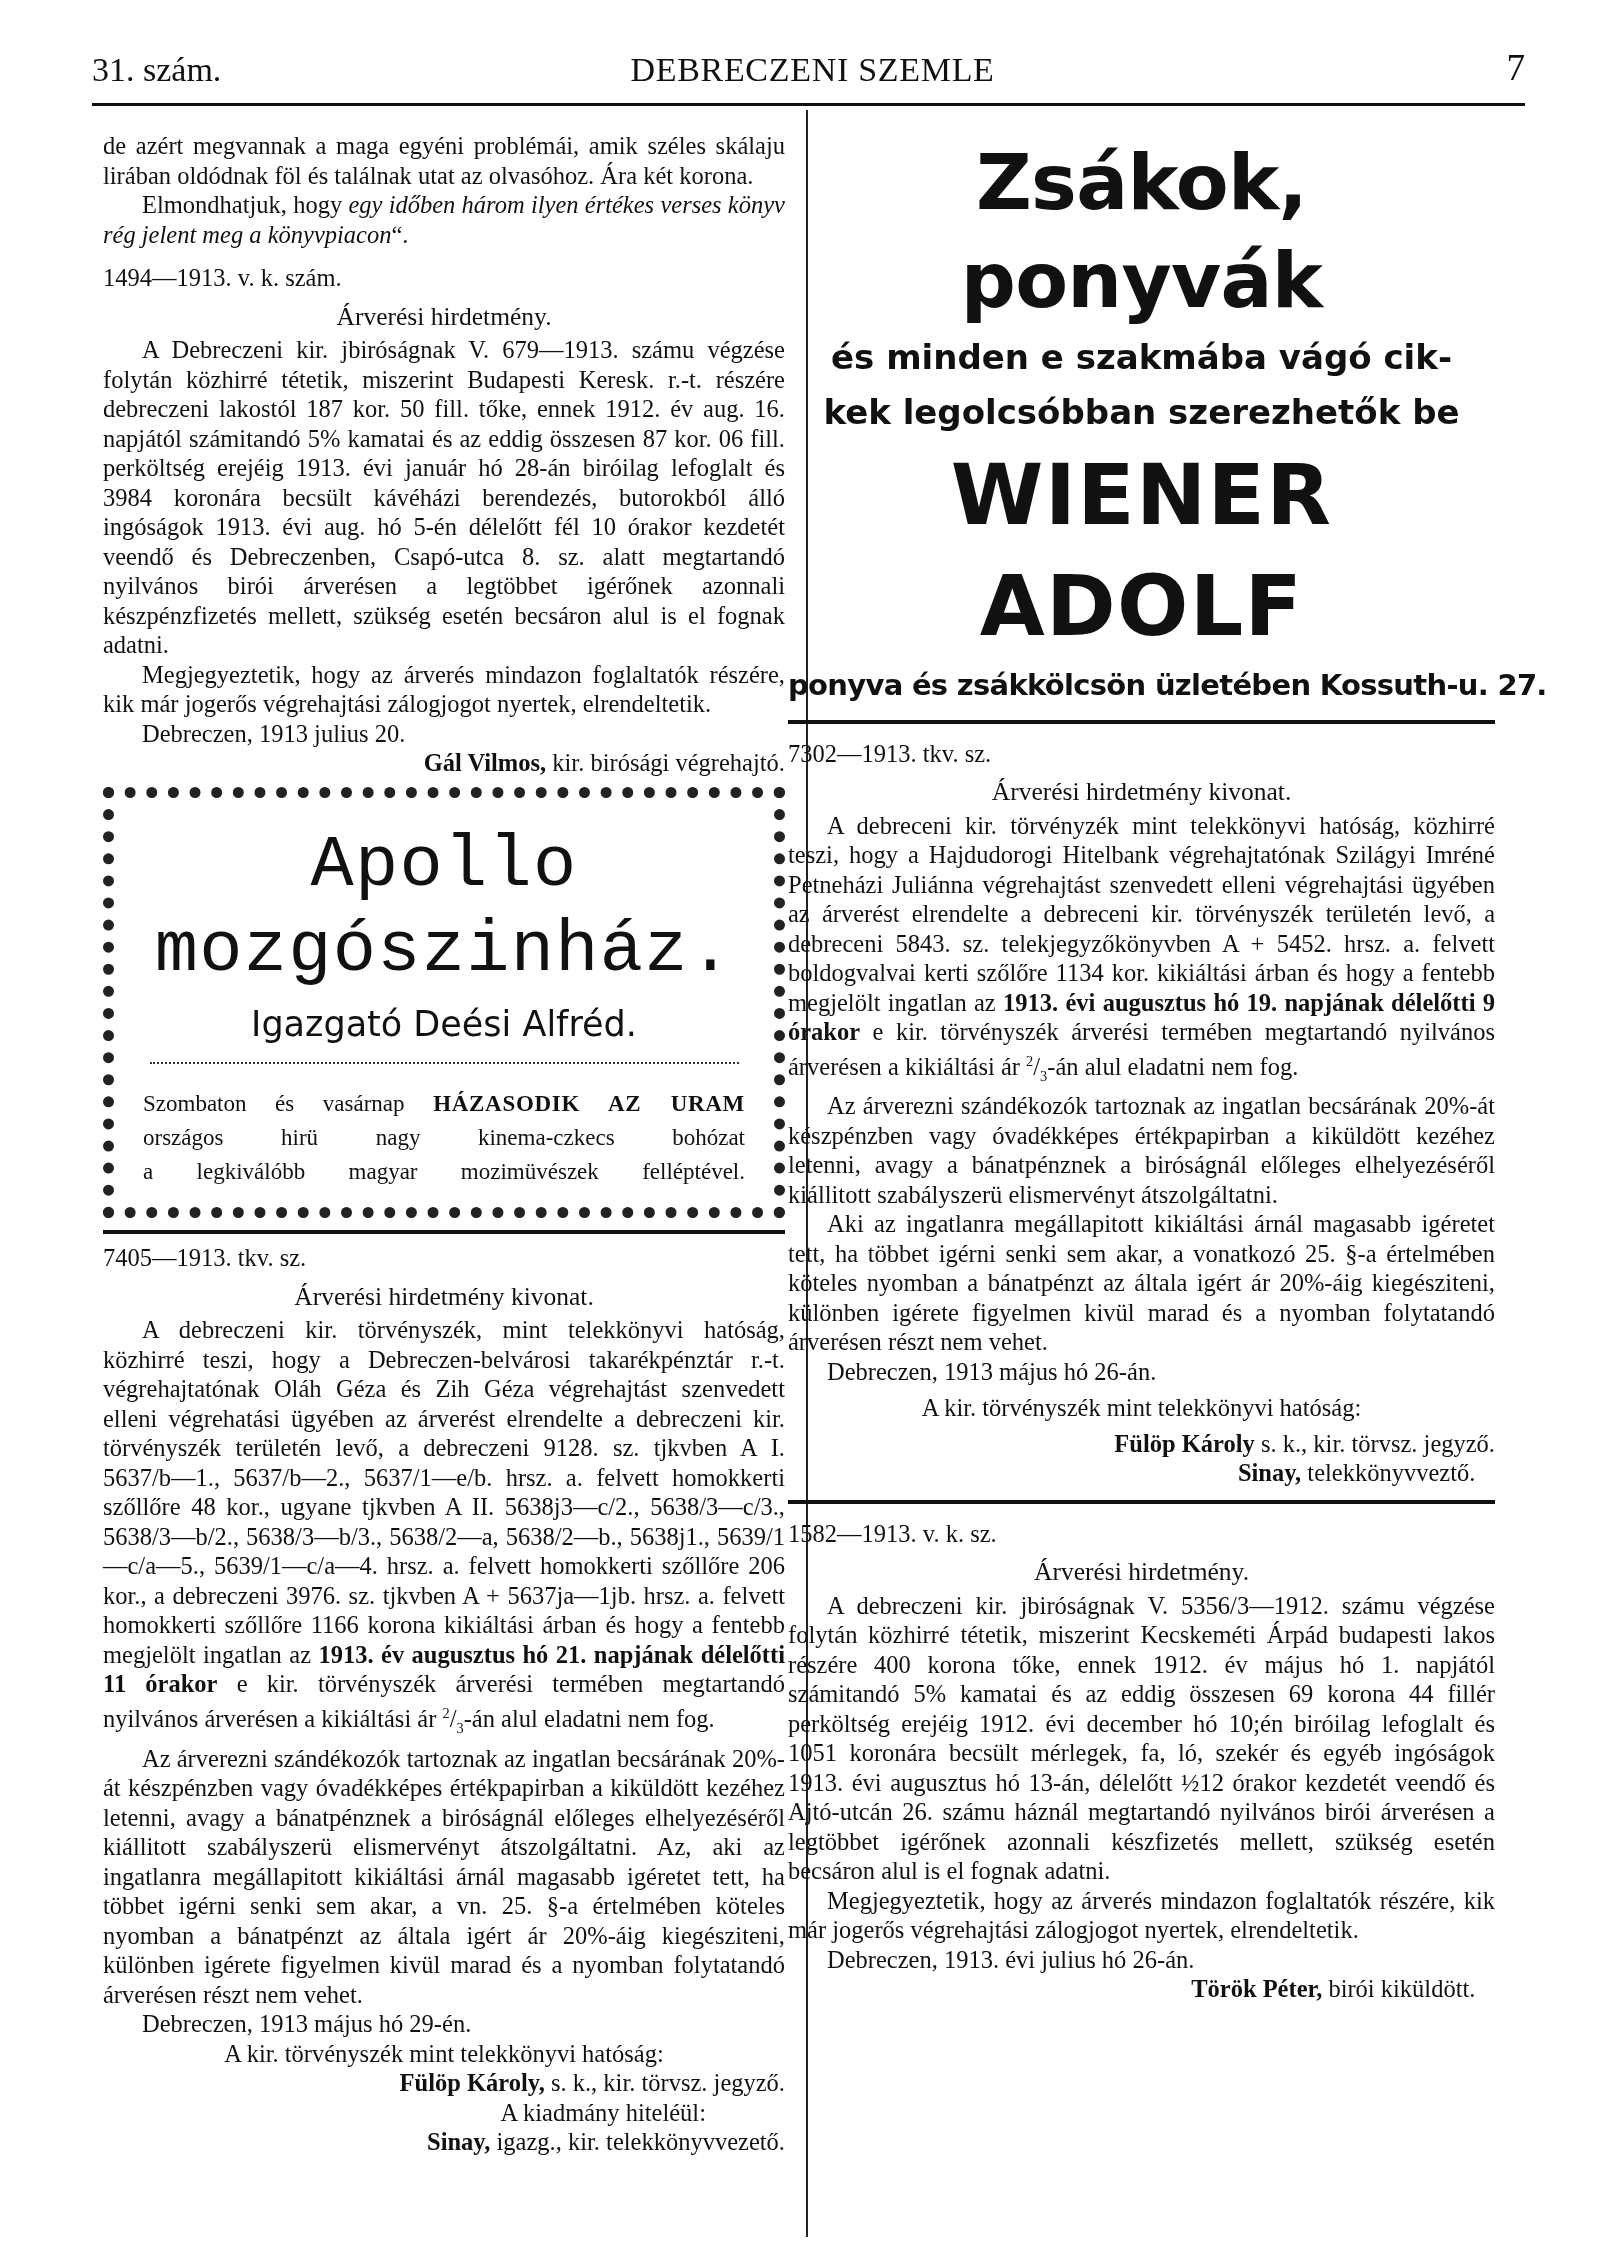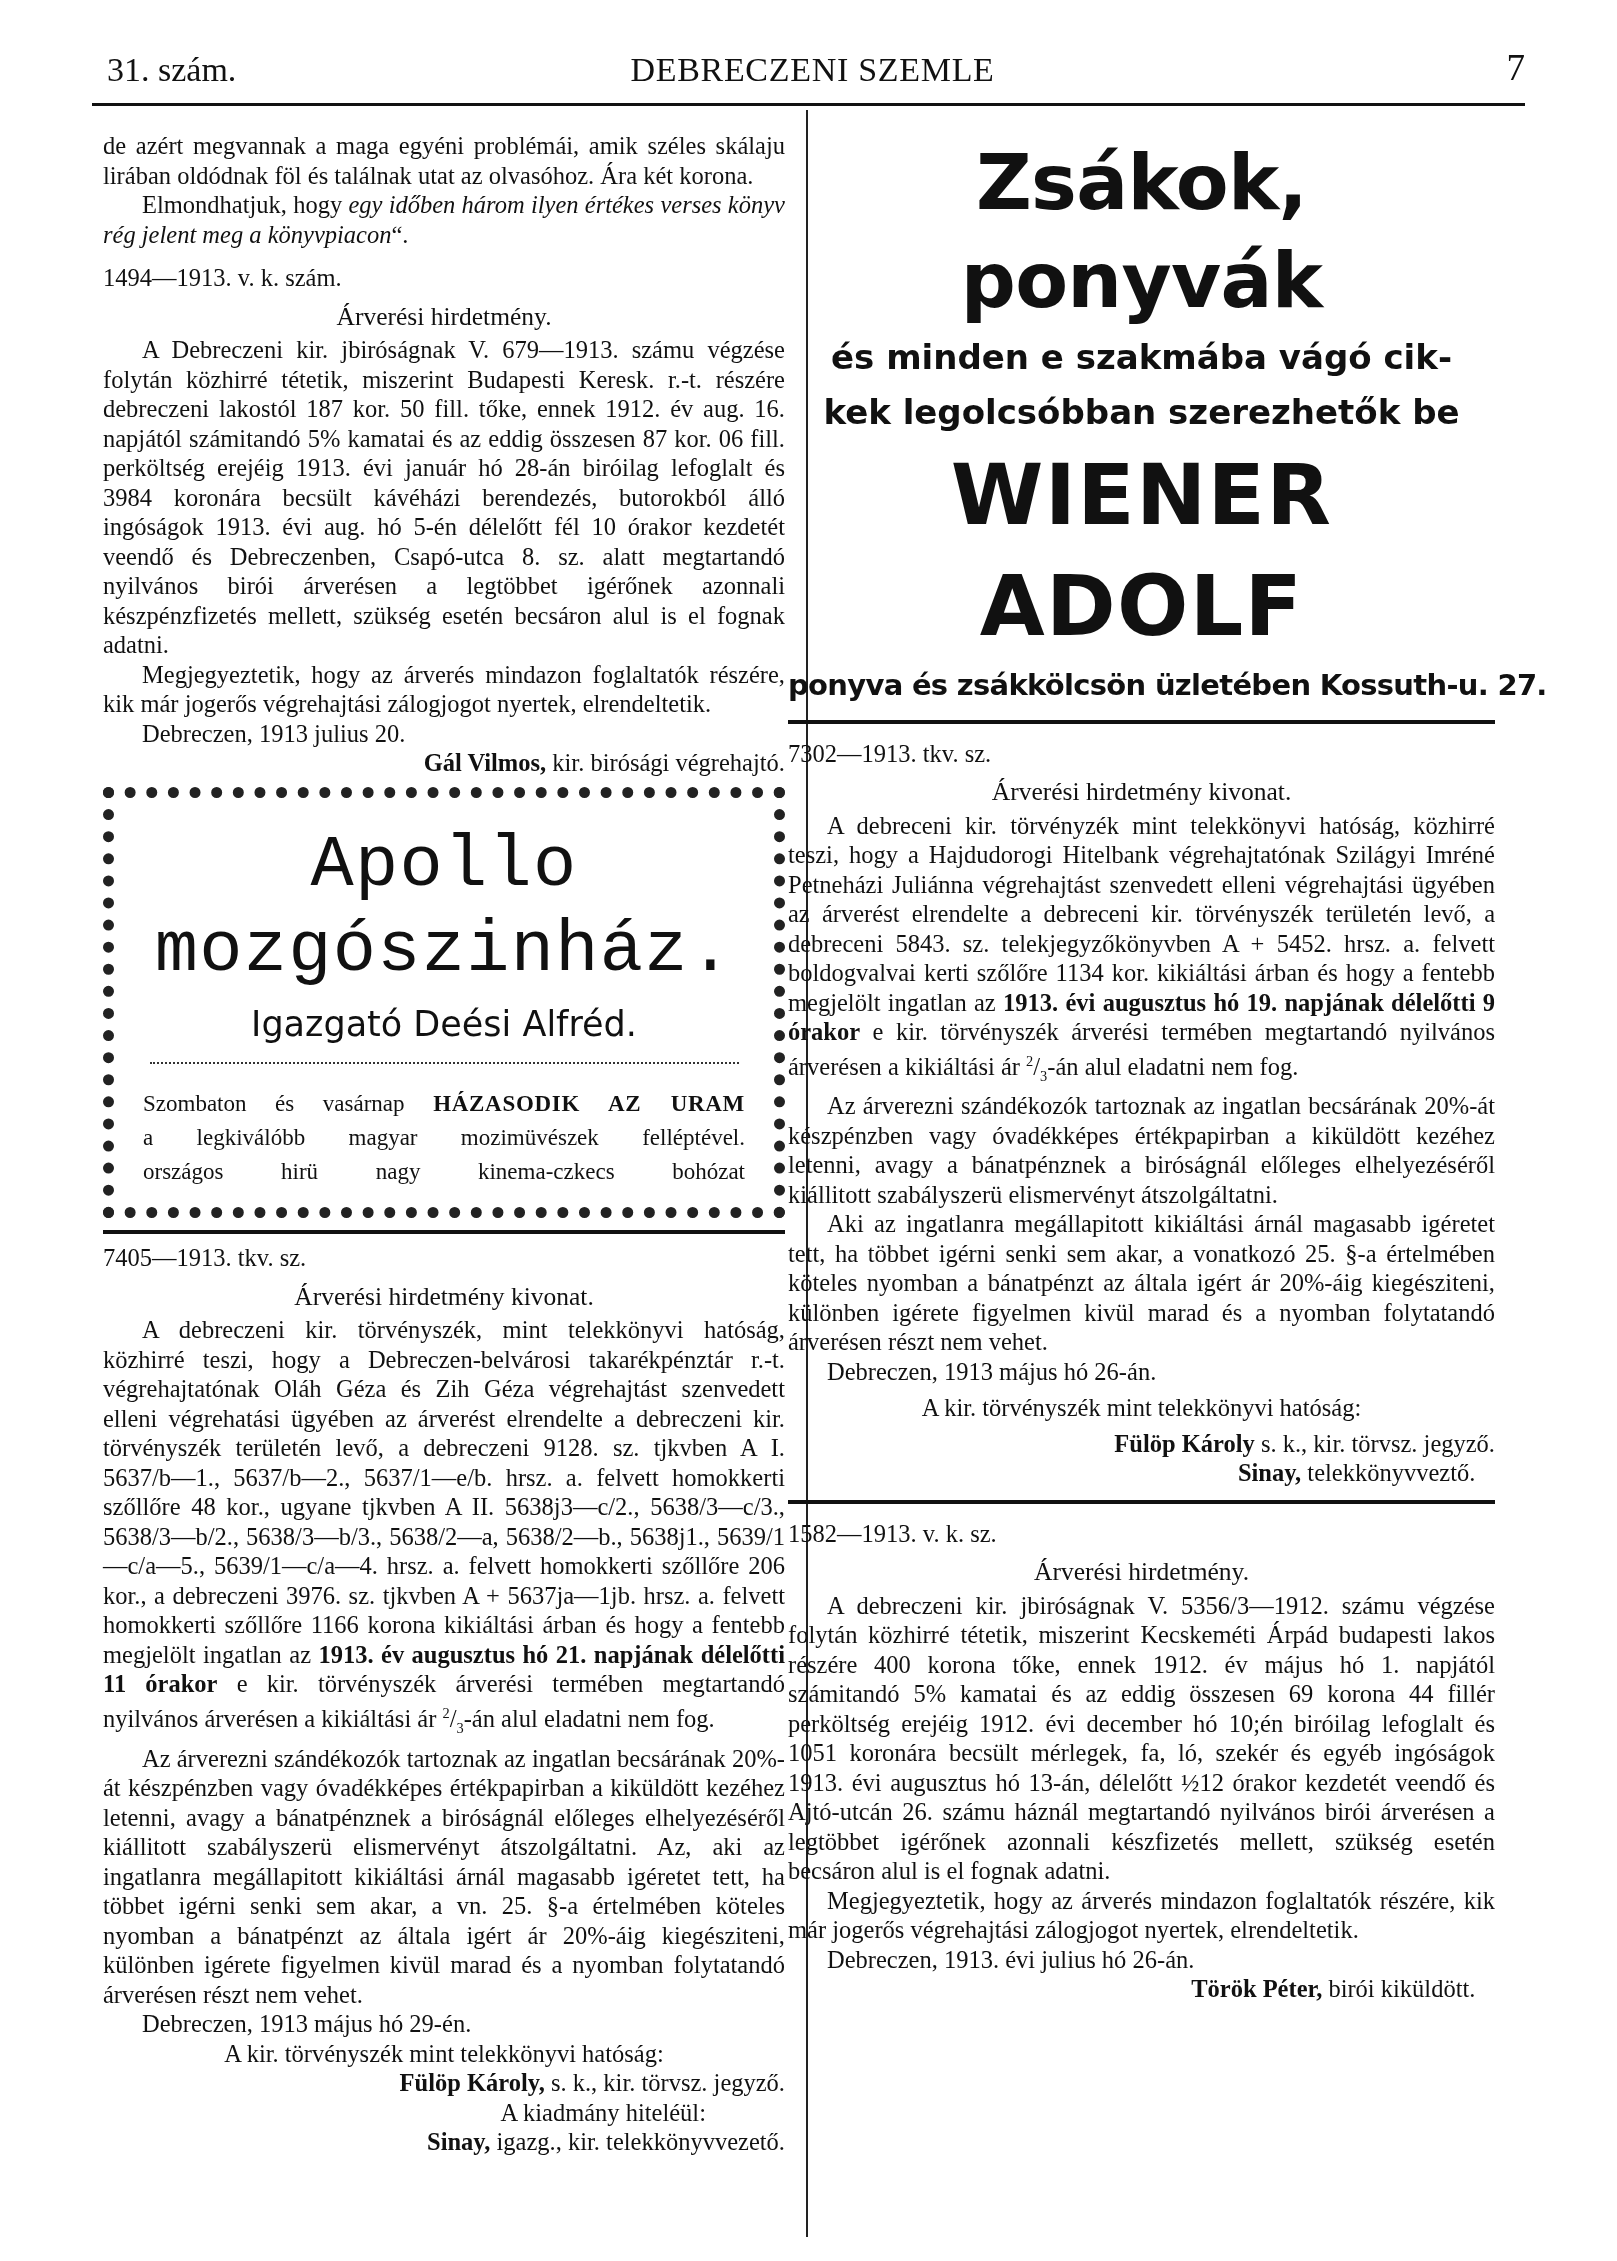--- a/index.html
+++ b/index.html
@@ -1,21 +1,21 @@
 <!DOCTYPE html>
 <html style="font-size:10.5px"><head>
 <meta charset="utf-8">
 <style>
   html, body { margin: 0; padding: 0; background: #ffffff; }
   body {
     width: 1618px; height: 2261px; position: relative; overflow: hidden;
     font-family: "Liberation Serif", "DejaVu Serif", serif; color: #111;
   }
   .page-header { position: absolute; left: 92px; top: 46px; width: 1433px; height: 52px; }
-  .hdr-num { position: absolute; left: 15px; top: 5.2px; font-size: 34px; }
+  .hdr-num { position: absolute; left: 0; top: 5.2px; font-size: 34px; }
   .hdr-title { position: absolute; left: 8px; right: 0; top: 5.2px; text-align: center; font-size: 34px; letter-spacing: 0.7px; }
   .hdr-page { position: absolute; right: 0; top: 0; font-size: 37px; }
   .header-rule { position: absolute; left: 92px; top: 103px; width: 1433px; height: 2.6px; background: #111; }
   .col-divider { position: absolute; left: 806px; top: 110px; width: 2px; height: 2127px; background: #222; }
 
   .col { position: absolute; font-size: 24.5px; line-height: 29.5px; text-align: justify; }
   .col-left { left: 103px; top: 131px; width: 682px; }
   .col-right { left: 788px; top: 134px; width: 707px; }
 
   p { margin: 0; }
@@ -73,22 +73,22 @@
     <p class="ind">Megjegyeztetik, hogy az árverés mindazon foglaltatók részére, kik már jogerős végrehajtási zálogjogot nyertek, elrendeltetik.</p>
     <p class="ind">Debreczen, 1913 julius 20.</p>
     <p class="sig"><span class="bold">Gál Vilmos,</span><span> kir. birósági végrehajtó.</span></p>
   </section>
 
   <section class="apollo-box">
     <div class="apollo-title">Apollo mozgószinház.</div>
     <div class="apollo-director">Igazgató Deési Alfréd.</div>
     <div class="apollo-dots"></div>
     <div class="apollo-line"><span>Szombaton és vasárnap </span><span class="bold">HÁZASODIK AZ URAM</span></div>
+    <div class="apollo-line">országos hirü nagy kinema-czkecs bohózat</div>
     <div class="apollo-line">a legkiválóbb magyar mozimüvészek felléptével.</div>
-    <div class="apollo-line">országos hirü nagy kinema-czkecs bohózat</div>
   </section>
   <div class="thick-rule"></div>
 
   <section>
     <p class="ref" style="margin-top:8px">7405—1913. tkv. sz.</p>
     <p class="heading">Árverési hirdetmény kivonat.</p>
     <p class="ind"><span>A debreczeni kir. törvényszék, mint telekkönyvi hatóság, közhirré teszi, hogy a Debreczen-belvárosi takarékpénztár r.-t. végrehajtatónak Oláh Géza és Zih Géza végrehajtást szenvedett elleni végrehatási ügyében az árverést elrendelte a debreczeni kir. törvényszék területén levő, a debreczeni 9128. sz. tjkvben A I. 5637/b—1., 5637/b—2., 5637/1—e/b. hrsz. a. felvett homokkerti szőllőre 48 kor., ugyane tjkvben A II. 5638j3—c/2., 5638/3—c/3., 5638/3—b/2., 5638/3—b/3., 5638/2—a, 5638/2—b., 5638j1., 5639/1—c/a—5., 5639/1—c/a—4. hrsz. a. felvett homokkerti szőllőre 206 kor., a debreczeni 3976. sz. tjkvben A + 5637ja—1jb. hrsz. a. felvett homokkerti szőllőre 1166 korona kikiáltási árban és hogy a fentebb megjelölt ingatlan az </span><span class="bold">1913. év augusztus hó 21. napjának délelőtti 11 órakor</span><span> e kir. törvényszék árverési termében megtartandó nyilvános árverésen a kikiáltási ár </span><span class="sup">2</span>/<span class="sub">3</span><span>-án alul eladatni nem fog.</span></p>
     <p class="ind">Az árverezni szándékozók tartoznak az ingatlan becsárának 20%-át készpénzben vagy óvadékképes értékpapirban a kiküldött kezéhez letenni, avagy a bánatpénznek a biróságnál előleges elhelyezéséről kiállitott szabályszerü elismervényt átszolgáltatni. Az, aki az ingatlanra megállapitott kikiáltási árnál magasabb igéretet tett, ha többet igérni senki sem akar, a vn. 25. §-a értelmében köteles nyomban a bánatpénzt az általa igért ár 20%-áig kiegésziteni, különben igérete figyelmen kivül marad és a nyomban folytatandó árverésen részt nem vehet.</p>
     <p class="ind">Debreczen, 1913 május hó 29-én.</p>
     <p class="center">A kir. törvényszék mint telekkönyvi hatóság:</p>

